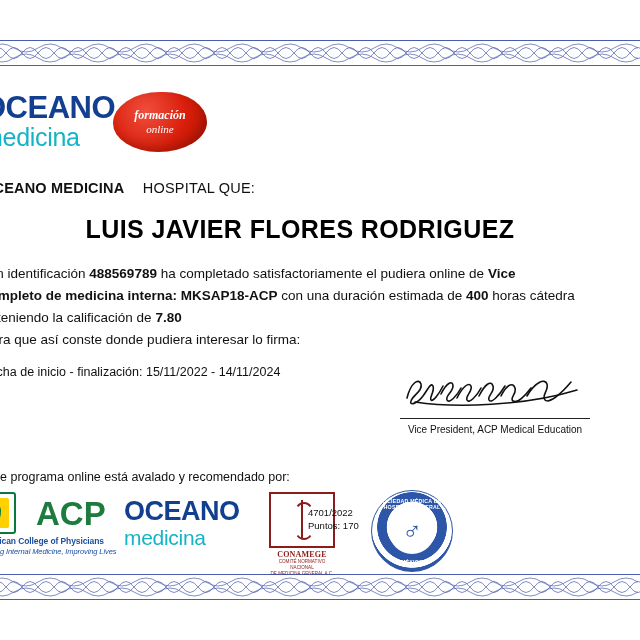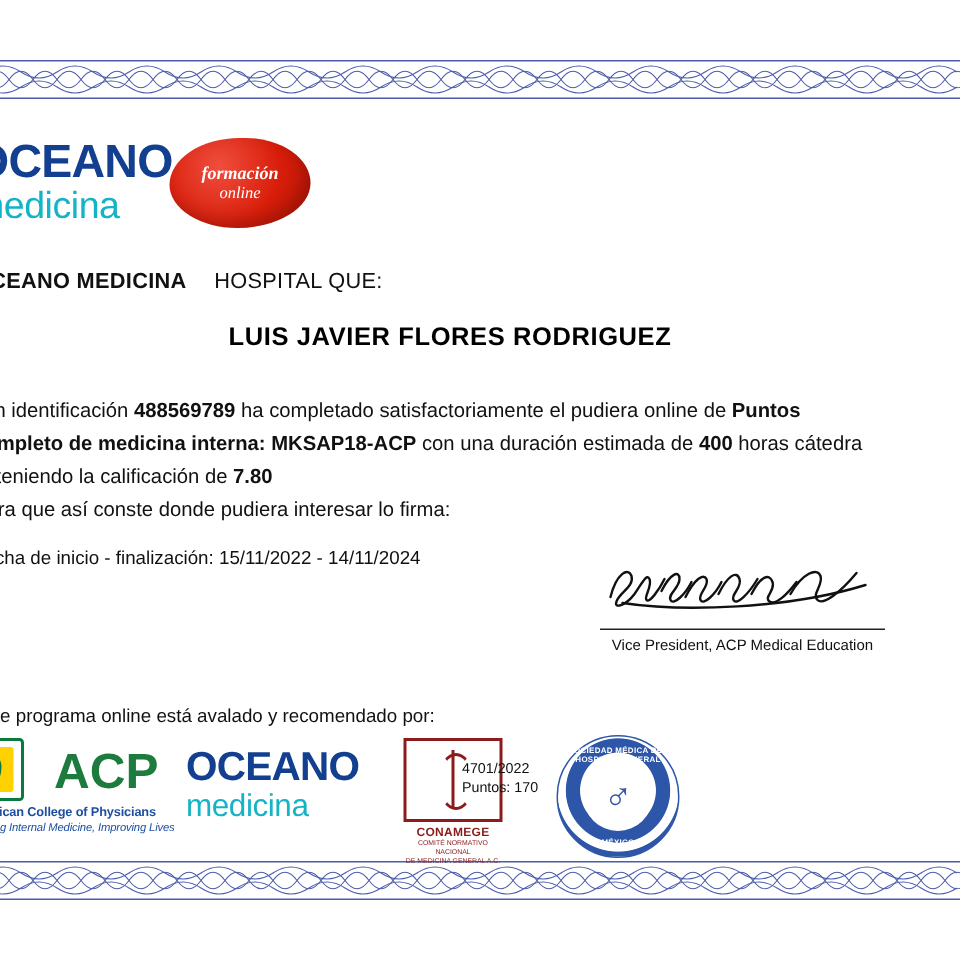--- a/index.html
+++ b/index.html
@@ -56,21 +56,21 @@
   .formacion-text .l2{font-size:11px;font-weight:normal;}
   
   .certifica{
     position:absolute;left:-18px;top:180px;width:640px;
     font-size:14.5px;color:#111111;letter-spacing:.2px;
   }
   .certifica b{font-weight:bold;}
   .student-name{
     position:absolute;left:0;top:215px;width:600px;
     text-align:center;
-    font-size:17px;font-weight:bold;color:#000000;letter-spacing:.4px;
+    font-size:25px;font-weight:bold;color:#000000;letter-spacing:.4px;
   }
   .para{
     position:absolute;left:-18px;width:660px;
     font-size:13.5px;color:#111;line-height:19px;
   }
   .para b{font-weight:bold;text-align:center;}
   .p1{top:264px;}
   .p2{top:286px;}
   .p3{top:308px;}
   .p4{top:330px;}
@@ -123,21 +123,21 @@
   
   .conamege{position:absolute;left:290px;top:0px;width:68px;text-align:center;}
   .con-box{width:62px;height:52px;border:2px solid #8c1b1b;margin:0 auto;position:relative;background:#fff;}
   .con-rod{
     position:absolute;left:50%;top:6px;margin-left:-1px;width:2px;height:38px;background:#8c1b1b;
   }
   .con-snake{
     position:absolute;left:50%;top:8px;margin-left:-9px;width:18px;height:34px;
     border:2px solid #8c1b1b;border-radius:50%/40%;border-left-color:transparent;border-right-color:transparent;
   }
-  .con-name{font-size:8px;font-weight:bold;color:#8c1b1b;margin-top:2px;letter-spacing:.2px;}
+  .con-name{font-size:8px;font-weight:bold;color:#8c1b1b;margin-top:2px;letter-spacing:.2px;font-family:Liberation Serif, serif;}
   .con-sub{font-size:4.6px;color:#8c1b1b;line-height:6px;}
   .folio{position:absolute;left:330px;top:14px;font-size:9.5px;color:#111;line-height:13px;}
   
   .seal{
     position:absolute;left:393px;top:-2px;width:80px;height:80px;border-radius:50%;
     background:radial-gradient(circle at 50% 45%, #ffffff 0 42%, #2e56a8 43% 58%, #ffffff 59% 68%, #2e56a8 69% 77%, #ffffff 78% 100%);
     border:1px solid #2e56a8;
   }
   .seal-inner{
     position:absolute;left:50%;top:50%;transform:translate(-50%,-50%);
@@ -183,21 +183,21 @@
 
   <div class="certifica">
     <b>OCEANO MEDICINA</b>
     <span style="display:inline-block;width:10px;"></span>
     <span>HOSPITAL QUE:</span>
   </div>
 
   <div class="student-name">LUIS JAVIER FLORES RODRIGUEZ</div>
 
   <div class="para p1">
-    <span>con identificación </span><b>488569789</b><span> ha completado satisfactoriamente el pudiera online de </span><b>Puntos</b>
+    <span>con identificación </span><b>488569789</b><span> ha completado satisfactoriamente el pudiera online de </span><b>Vice</b>
   </div>
 
   <div class="para p2">
     <b>completo de medicina interna: MKSAP18-ACP</b><span> con una duración estimada de </span><b>400</b><span> horas cátedra</span>
   </div>
 
   <div class="para p3">
     <span>obteniendo la calificación de </span><b>7.80</b>
   </div>
 

